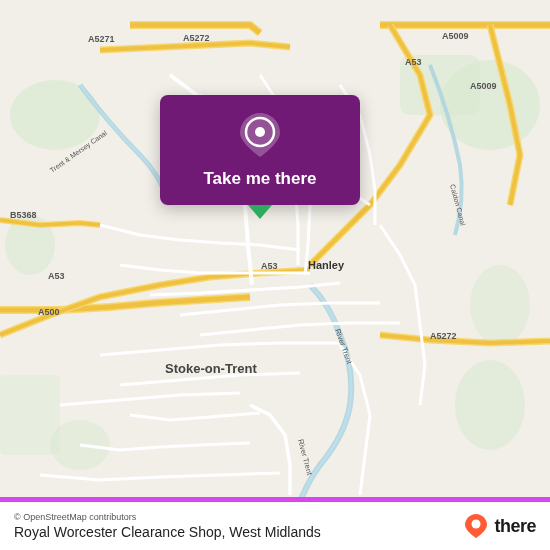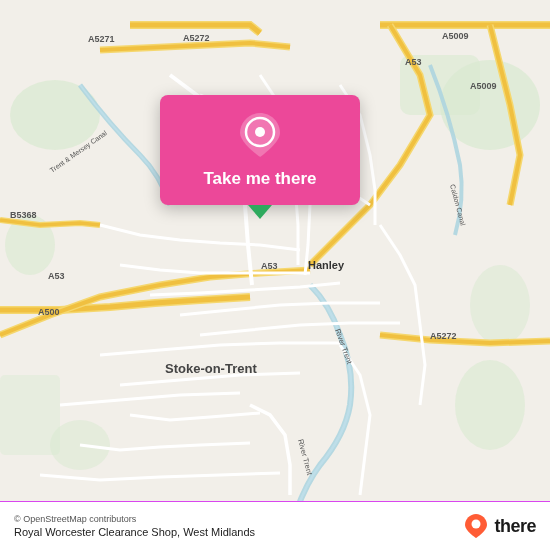--- a/index.html
+++ b/index.html
@@ -31,21 +31,21 @@
       top: 95px;
       left: 155px;
       width: 210px;
       display: flex;
       flex-direction: column;
       align-items: center;
       z-index: 10;
     }
 
     #popup-box {
-      background: #ec4899;
+      background: #701a75;
       border-radius: 8px;
       padding: 18px 28px 16px 28px;
       display: flex;
       flex-direction: column;
       align-items: center;
       box-shadow: 0 4px 16px rgba(0,0,0,0.25);
       width: 200px;
     }
 
     #popup-icon {
@@ -63,37 +63,37 @@
     #bottom-bar {
       position: absolute;
       bottom: 0;
       left: 0;
       width: 550px;
       background: white;
       padding: 10px 14px 10px 14px;
       display: flex;
       align-items: center;
       justify-content: space-between;
-      border-top: 1px solid #d946ef;
+      border-top: 5px solid #d946ef;
       z-index: 20;
     }
 
     #bottom-left {
       display: flex;
       flex-direction: column;
     }
 
     #attribution {
       font-size: 9px;
       color: #555;
       margin-bottom: 2px;
     }
 
     #location-name {
-      font-size: 11px;
+      font-size: 14px;
       color: #222;
       font-weight: 500;
     }
 
     #moovit-logo {
       display: flex;
       align-items: center;
       gap: 4px;
     }
 

